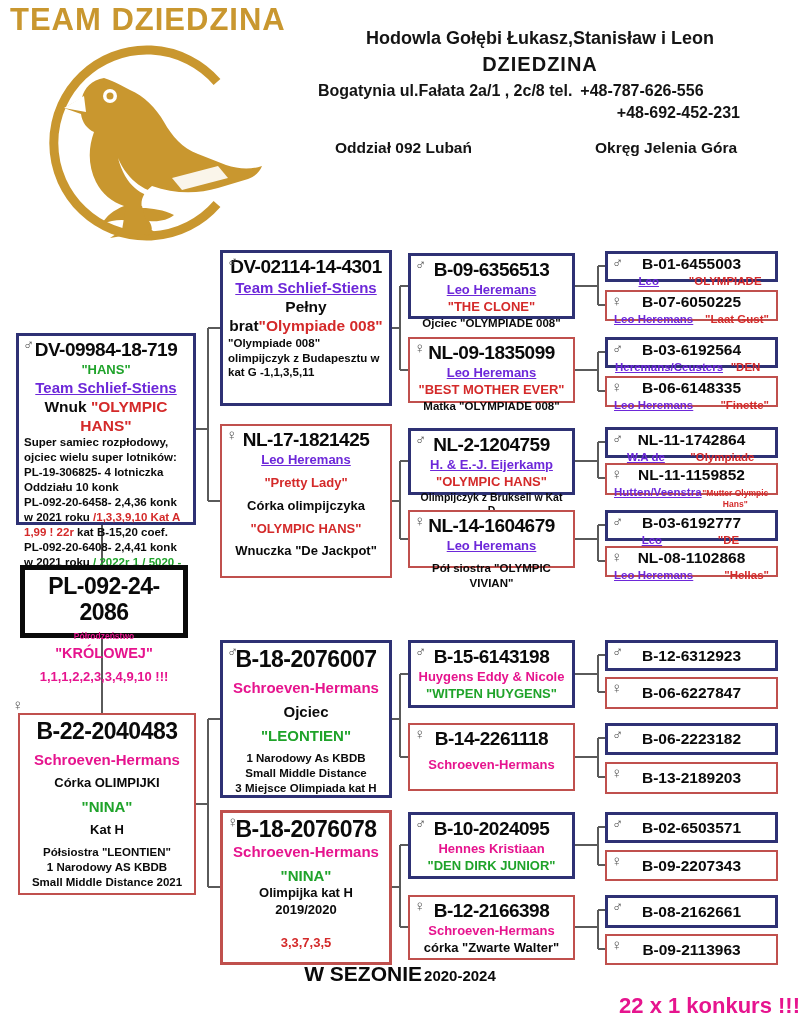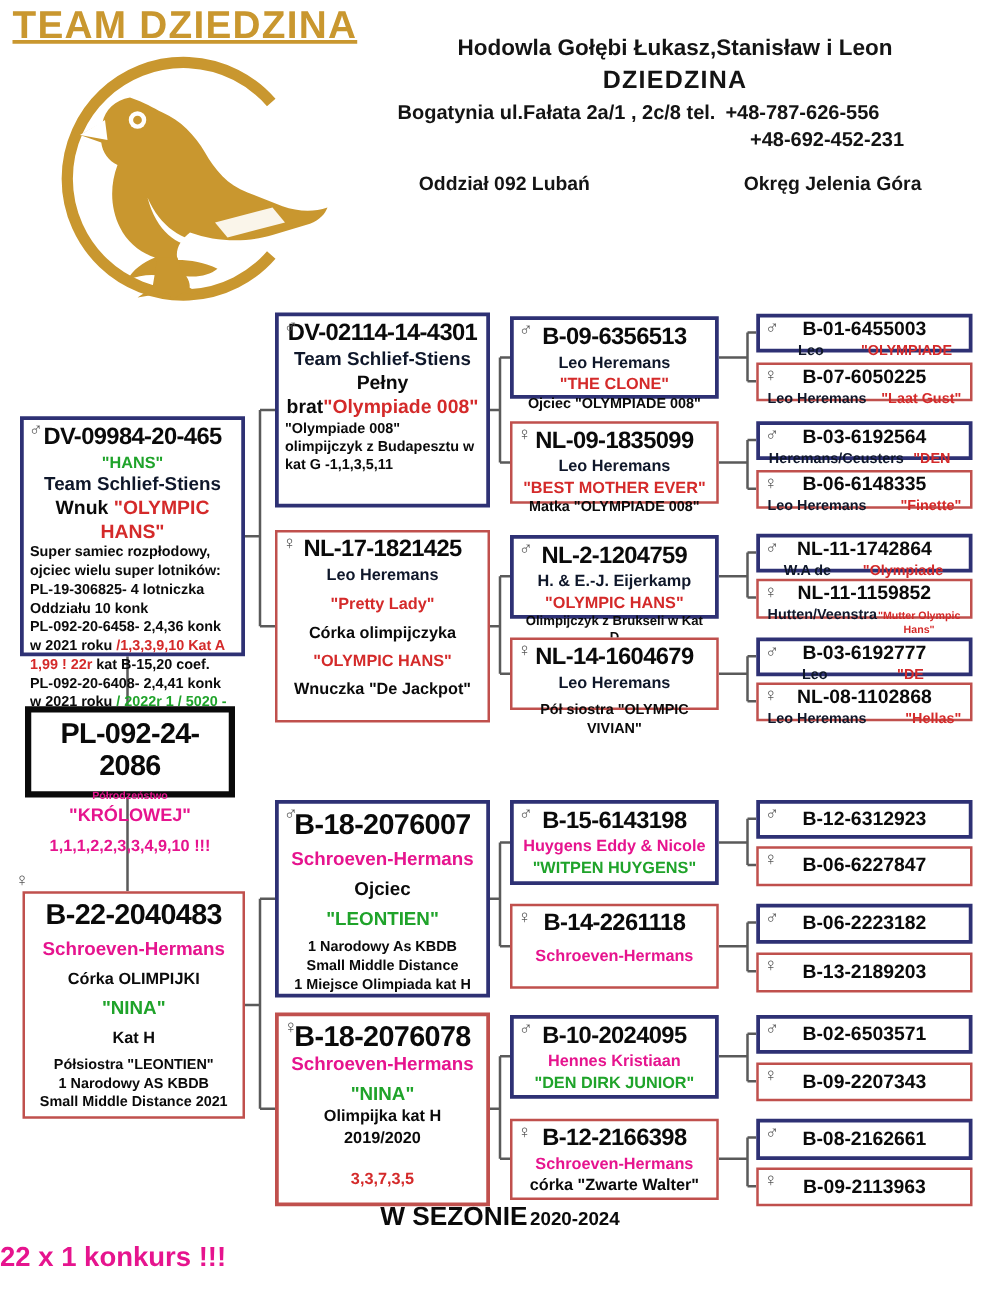--- a/index.html
+++ b/index.html
@@ -1,28 +1,28 @@
 <!DOCTYPE html>
 <html><head>
 <meta charset="utf-8">
 <style>
   html,body{margin:0;padding:0;background:#fff;}
   .page{
     position:relative;width:800px;height:1036px;background:#ffffff;overflow:hidden;
     font-family:"Liberation Sans", sans-serif;font-weight:bold;color:#111;
   }
   
-  .brand{position:absolute;left:10px;top:2px;font-size:31px;letter-spacing:1px;color:#C9972F;font-weight:bold;text-decoration:underline;}
+  .brand{position:absolute;left:10px;top:2px;font-size:31px;letter-spacing:1px;color:#C9972F;font-weight:bold;}
   .logo{position:absolute;left:22px;top:38px;width:250px;height:208px;}
   .hdr{position:absolute;text-align:center;color:#141414;}
   .hdr1{left:310px;top:28px;width:460px;font-size:18px;}
   .hdr2{left:310px;top:53px;width:460px;font-size:20px;letter-spacing:1px;}
   .hdr3{left:318px;top:82px;width:430px;font-size:16px;text-align:left;}
   .hdr3 .ph{margin-left:8px;}
-  .hdr4{left:600px;top:104px;width:140px;font-size:16px;text-align:left;}
+  .hdr4{left:600px;top:104px;width:140px;font-size:16px;text-align:right;}
   .hdr5{left:335px;top:139px;width:200px;font-size:15.5px;text-align:left;}
   .hdr6{left:595px;top:139px;width:200px;font-size:15.5px;text-align:left;}
   
   .bx{position:absolute;background:#fff;box-sizing:border-box;text-align:center;padding-top:3px;}
   .male{border:3px solid #2E3174;}
   .female{border:2px solid #C0504D;}
   .female.th{border-width:3px;}
   .subject{border:5px solid #0a0a0a;}
   .bx .sex{position:absolute;left:4px;top:1px;font-size:15px;color:#555;font-weight:normal;line-height:1;}
   .bx-ring{font-size:19px;font-weight:bold;color:#0a0a0a;letter-spacing:-0.5px;line-height:1.15;}
@@ -35,34 +35,34 @@
   .bx-line.lg2{font-size:15.5px;line-height:1.25;}
   .bx-line.md{font-size:13px;line-height:1.3;}
   .bx-line.sm{font-size:10.5px;line-height:1.3;}
   .bx-line.left{text-align:left;font-size:11.5px;}
   .bx-line.gap{margin-top:6px;}
   .bx-line.gap2{margin-top:16px;}
   .bx-line.spread{display:flex;justify-content:space-between;align-items:baseline;font-size:11.5px;padding:0 2px;}
   .g5{display:flex;flex-direction:column;justify-content:flex-start;padding-top:1px;}
   .g5.only-ring{justify-content:center;padding-top:0;}
   .c-bk{color:#0a0a0a;}
-  .c-bl{color:#0f172a;}
+  .c-bl{color:#6d28d9;text-decoration:underline;}
   .c-rd{color:#D42A2A;}
   .c-gr{color:#1FA32A;}
   .c-mg{color:#E6148E;}
   .p-big{font-size:14.5px;}
   .p-tiny{font-size:8.5px;}
   .sex-free{position:absolute;font-size:15px;color:#555;font-weight:normal;line-height:1;}
   
   .wires{position:absolute;left:0;top:0;z-index:0;}
   .bx{z-index:1;}
   
   .foot1{position:absolute;left:0;top:962px;width:800px;text-align:center;font-size:21px;color:#0a0a0a;}
   .foot1 .yrs{font-size:15px;margin-left:2px;}
-  .foot2{position:absolute;left:0;top:993px;width:800px;text-align:left;font-size:22px;color:#E6148E;}
+  .foot2{position:absolute;left:0;top:993px;width:800px;text-align:right;font-size:22px;color:#E6148E;}
 </style>
 </head>
 <body>
 
 <div class="page">
 
   <svg class="wires" width="800" height="1036">
     <g stroke="#5a5a5a" stroke-width="2" fill="none">
 
       <path d="M102 525 V565 M102 638 V713"></path>
@@ -107,21 +107,21 @@
   </svg>
   <div class="hdr hdr2">DZIEDZINA</div>
   <div class="hdr hdr1">Hodowla Gołębi Łukasz,Stanisław i Leon</div>
   <div class="hdr hdr3"><span>Bogatynia ul.Fałata 2a/1 , 2c/8 tel.</span><span class="ph">+48-787-626-556</span></div>
   <div class="hdr hdr4">+48-692-452-231</div>
   <div class="hdr hdr5">Oddział 092 Lubań</div>
   <div class="hdr hdr6">Okręg Jelenia Góra</div>
 
   <div class="bx male" style="left:16px;top:333px;width:180px;height:192px;">
     <span class="sex">♂</span>
-    <div class="bx-ring">DV-09984-20-465</div>
+    <div class="bx-ring">DV-09984-18-719</div>
     <div class="bx-body">
         <div class="bx-line md"><span class="c-gr">"HANS"</span></div>
         <div class="bx-line lg"><span class="c-bl">Team Schlief-Stiens</span></div>
         <div class="bx-line lg2"><span class="c-bk">Wnuk </span><span class="c-rd">"OLYMPIC HANS"</span></div>
         <div class="bx-line left"><span class="c-bk">Super samiec rozpłodowy, ojciec wielu super lotników:</span></div>
         <div class="bx-line left"><span class="c-bk">PL-19-306825- 4 lotniczka Oddziału 10 konk</span></div>
         <div class="bx-line left"><span class="c-bk">PL-092-20-6458- 2,4,36 konk w 2021 roku </span><span class="c-rd">/1,3,3,9,10 Kat A 1,99 ! 22r</span><span class="c-bk"> kat B-15,20 coef.</span></div>
         <div class="bx-line left"><span class="c-bk">PL-092-20-6408- 2,4,41 konk w 2021 roku </span><span class="c-gr">/ 2022r  1 / 5020 - 736 km</span></div>
       </div>
   </div>
@@ -170,21 +170,21 @@
   </div>
   <div class="bx male big-ring" style="left:220px;top:640px;width:172px;height:158px;">
     <span class="sex">♂</span>
     <div class="bx-ring">B-18-2076007</div>
     <div class="bx-body">
         <div class="bx-line lg gap"><span class="c-mg">Schroeven-Hermans</span></div>
         <div class="bx-line lg gap"><span class="c-bk">Ojciec</span></div>
         <div class="bx-line lg gap"><span class="c-gr">"LEONTIEN"</span></div>
         <div class="bx-line gap"><span class="c-bk">1 Narodowy As KBDB</span></div>
         <div class="bx-line"><span class="c-bk">Small  Middle Distance</span></div>
-        <div class="bx-line"><span class="c-bk">1 Miejsce Olimpiada kat H</span></div>
+        <div class="bx-line"><span class="c-bk">3 Miejsce Olimpiada kat H</span></div>
       </div>
   </div>
   <div class="bx female th big-ring" style="left:220px;top:810px;width:172px;height:155px;">
     <span class="sex">♀</span>
     <div class="bx-ring">B-18-2076078</div>
     <div class="bx-body">
         <div class="bx-line lg"><span class="c-mg">Schroeven-Hermans</span></div>
         <div class="bx-line lg gap"><span class="c-gr">"NINA"</span></div>
         <div class="bx-line md"><span class="c-bk">Olimpijka kat H 2019/2020</span></div>
         <div class="bx-line md gap2"><span class="c-rd">3,3,7,3,5</span></div>

